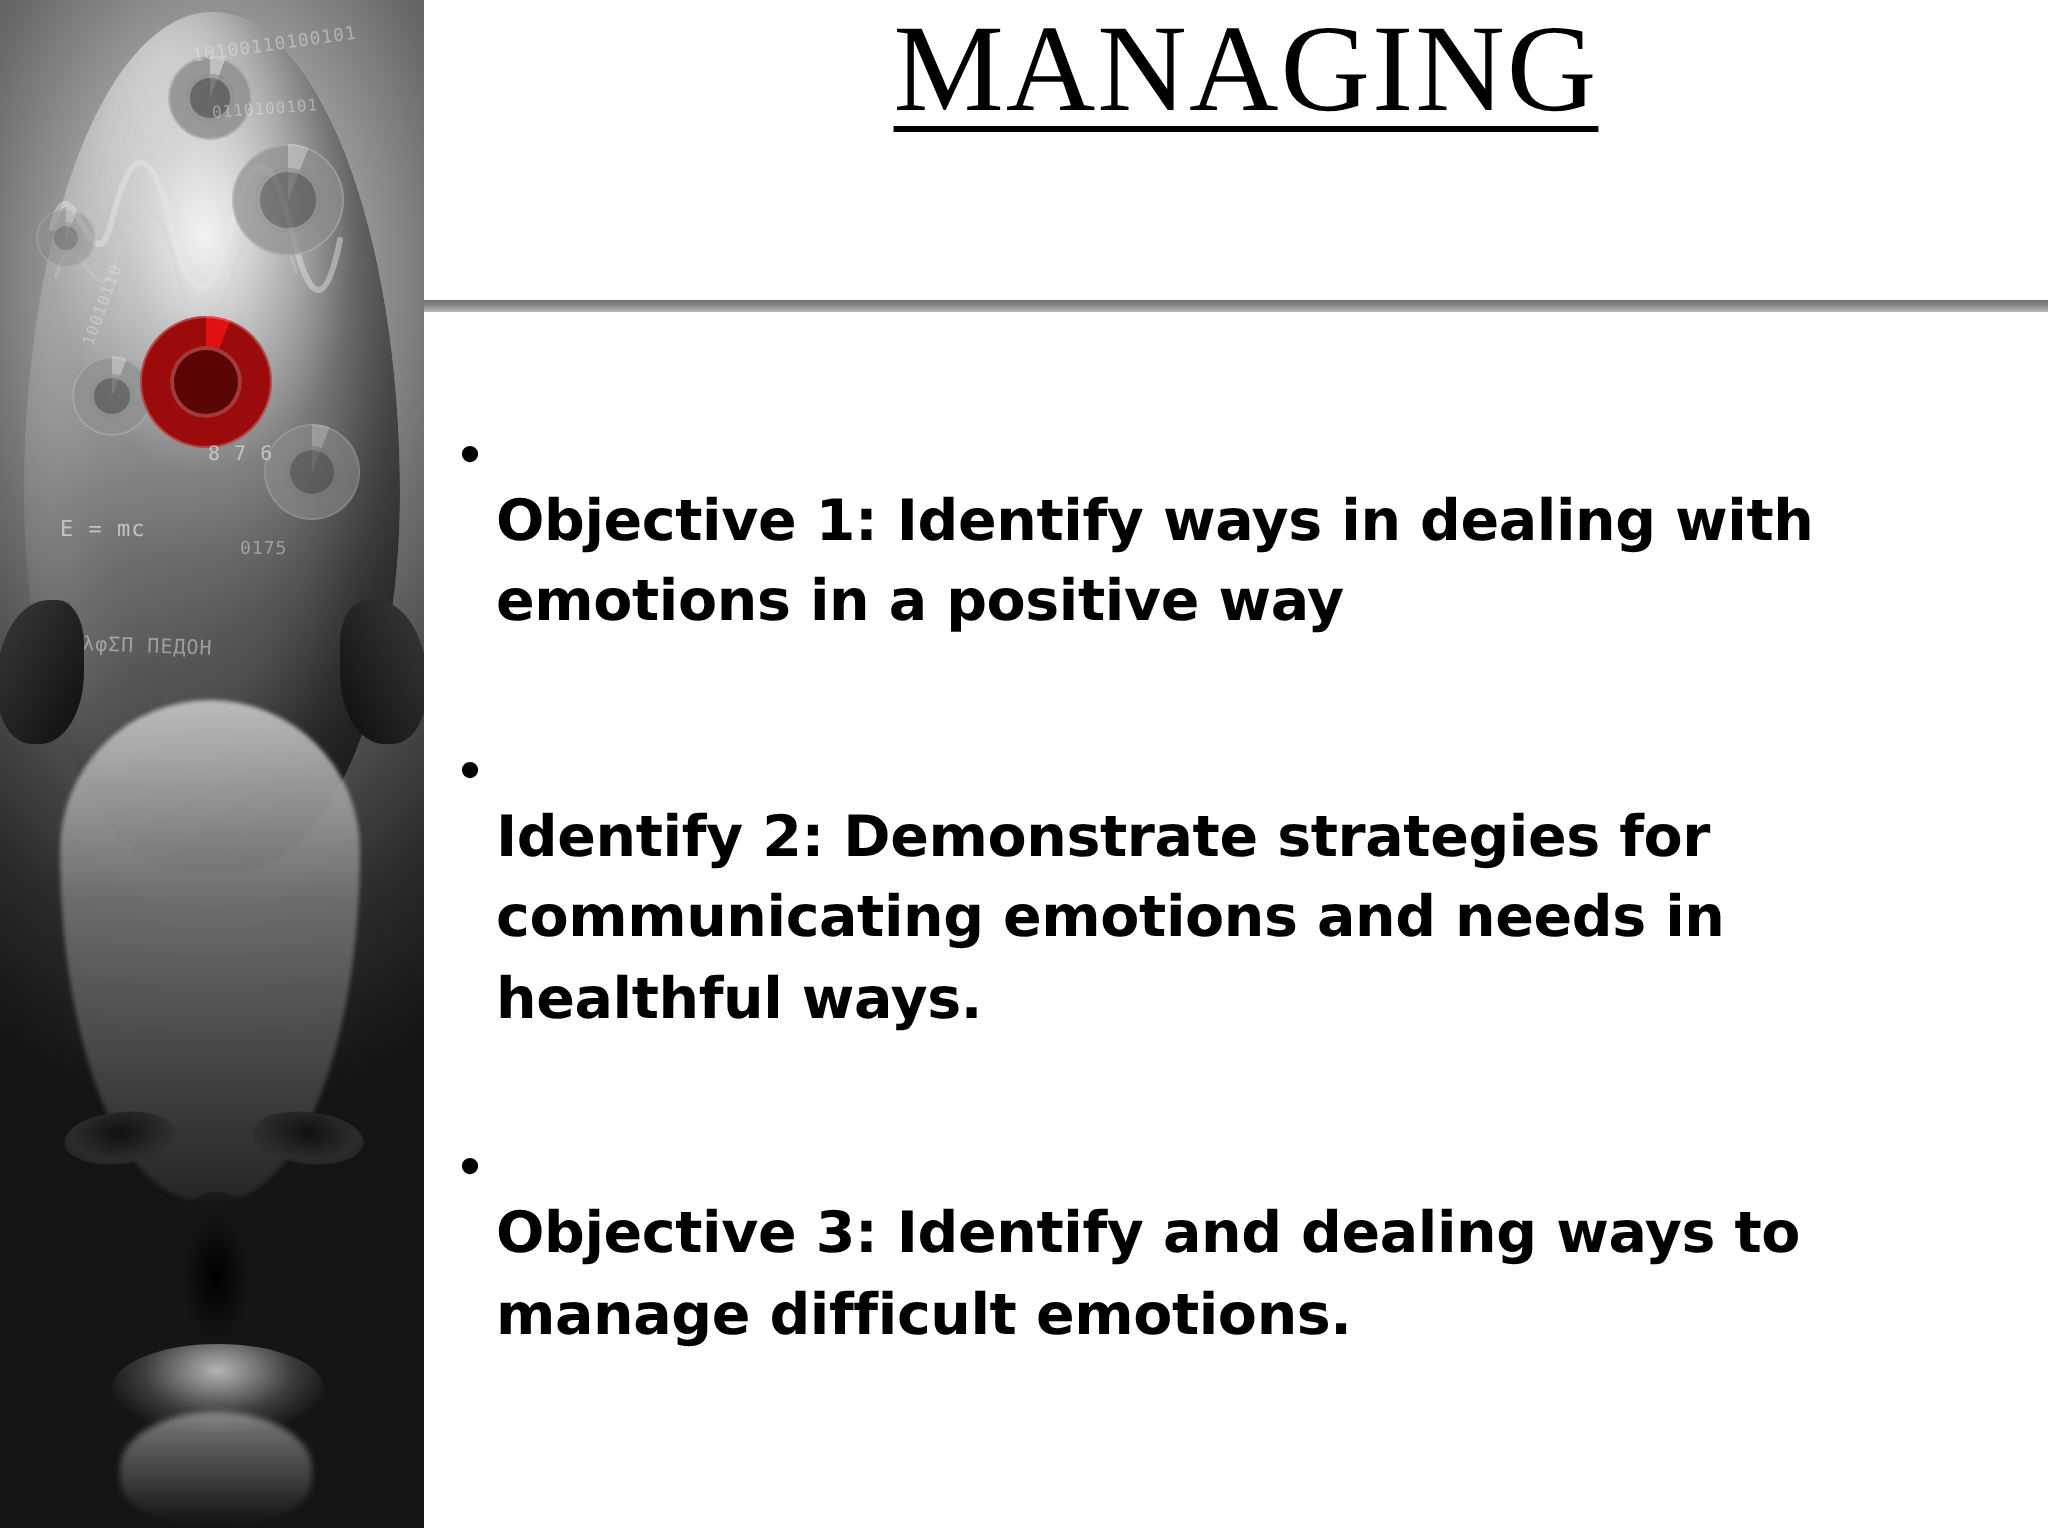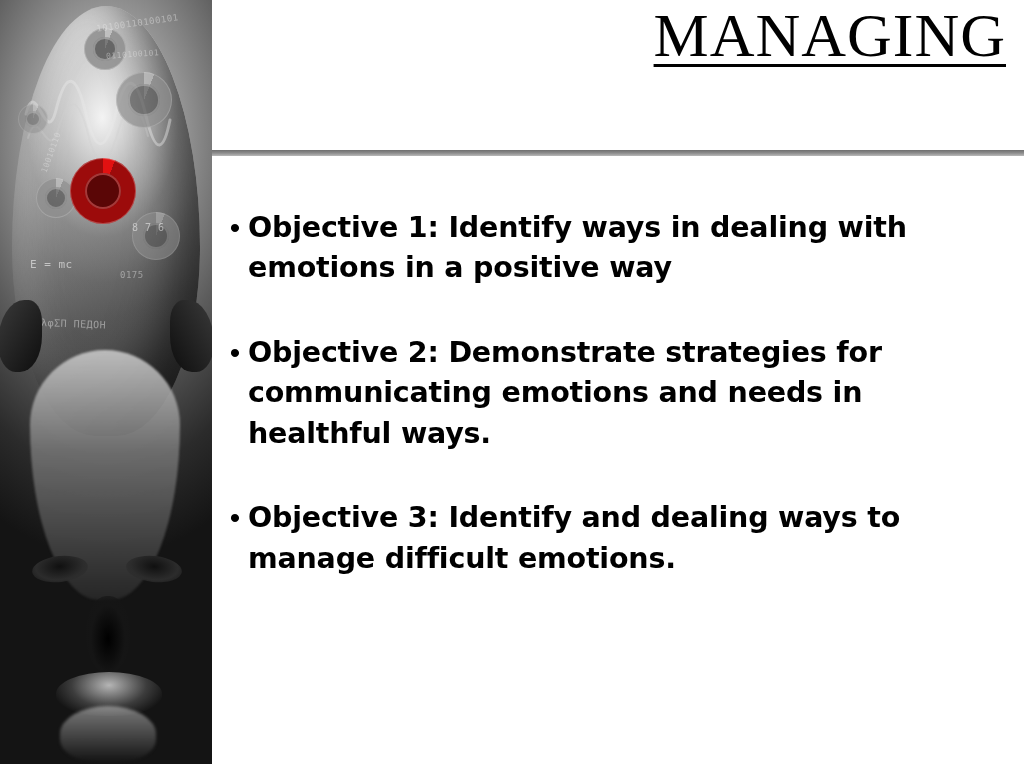--- a/index.html
+++ b/index.html
@@ -163,35 +163,35 @@
     color: rgba(230,230,230,0.45);
     font-family: "DejaVu Sans Mono", monospace;
     font-size: 9px;
     letter-spacing: .5px;
     white-space: nowrap;
   }
   .ft-1 { left: 96px; top: 18px; transform: rotate(-8deg); }
   .ft-2 { left: 106px; top: 50px; transform: rotate(-4deg); font-size: 8px; }
   .ft-3 { left: 30px; top: 148px; transform: rotate(-70deg); font-size: 8px; }
   .ft-4 { left: 30px; top: 258px; font-size: 11px; color: rgba(245,245,245,0.6); }
-  .ft-5 { left: 104px; top: 222px; font-size: 10px; color: rgba(245,245,245,0.55); margin-left: 28px; }
+  .ft-5 { left: 104px; top: 222px; font-size: 10px; color: rgba(245,245,245,0.55); }
   .ft-6 { left: 28px; top: 318px; transform: rotate(2deg); font-size: 10px; color: rgba(225,225,225,0.5); }
   .ft-7 { left: 120px; top: 270px; font-size: 9px; }
 
   
   .content {
     position: absolute;
     left: 212px;
     top: 0;
     right: 0;
     bottom: 0;
   }
   .title-block {
     padding: 4px 18px 0 28px;
-    text-align: right;
+    text-align: center;
   }
   .title-line {
     font-family: "Liberation Serif", serif;
     font-size: 62px;
     line-height: 1.02;
     font-weight: 400;
     color: #000000;
     letter-spacing: 1px;
     display: block;
   }
@@ -228,20 +228,21 @@
     line-height: 40px;
     color: #000;
   }
   .bullet-text {
     font-family: "DejaVu Sans", sans-serif;
     font-weight: bold;
     font-size: 28.5px;
     line-height: 1.42;
     color: #000000;
     letter-spacing: -0.2px;
+    margin-top: 33px;
   }
 </style>
 </head>
 <body>
 
 <div class="slide">
 
   <div class="image-panel">
     <div class="img-gradient-bg"></div>
     <div class="head"></div>
@@ -286,21 +287,21 @@
 
     <div class="bullets">
 
       <div class="bullet">
         <div class="bullet-dot">•</div>
         <div class="bullet-text">Objective 1:  Identify ways in dealing with emotions in a positive way</div>
       </div>
 
       <div class="bullet">
         <div class="bullet-dot">•</div>
-        <div class="bullet-text">Objective 2:  Demonstrate strategies for communicating emotions and needs in healthful ways.</div>
+        <div class="bullet-text">Identify 2:  Demonstrate strategies for communicating emotions and needs in healthful ways.</div>
       </div>
 
       <div class="bullet">
         <div class="bullet-dot">•</div>
         <div class="bullet-text">Objective 3: Identify and dealing ways to manage difficult emotions.</div>
       </div>
 
     </div>
   </div>
 </div>

